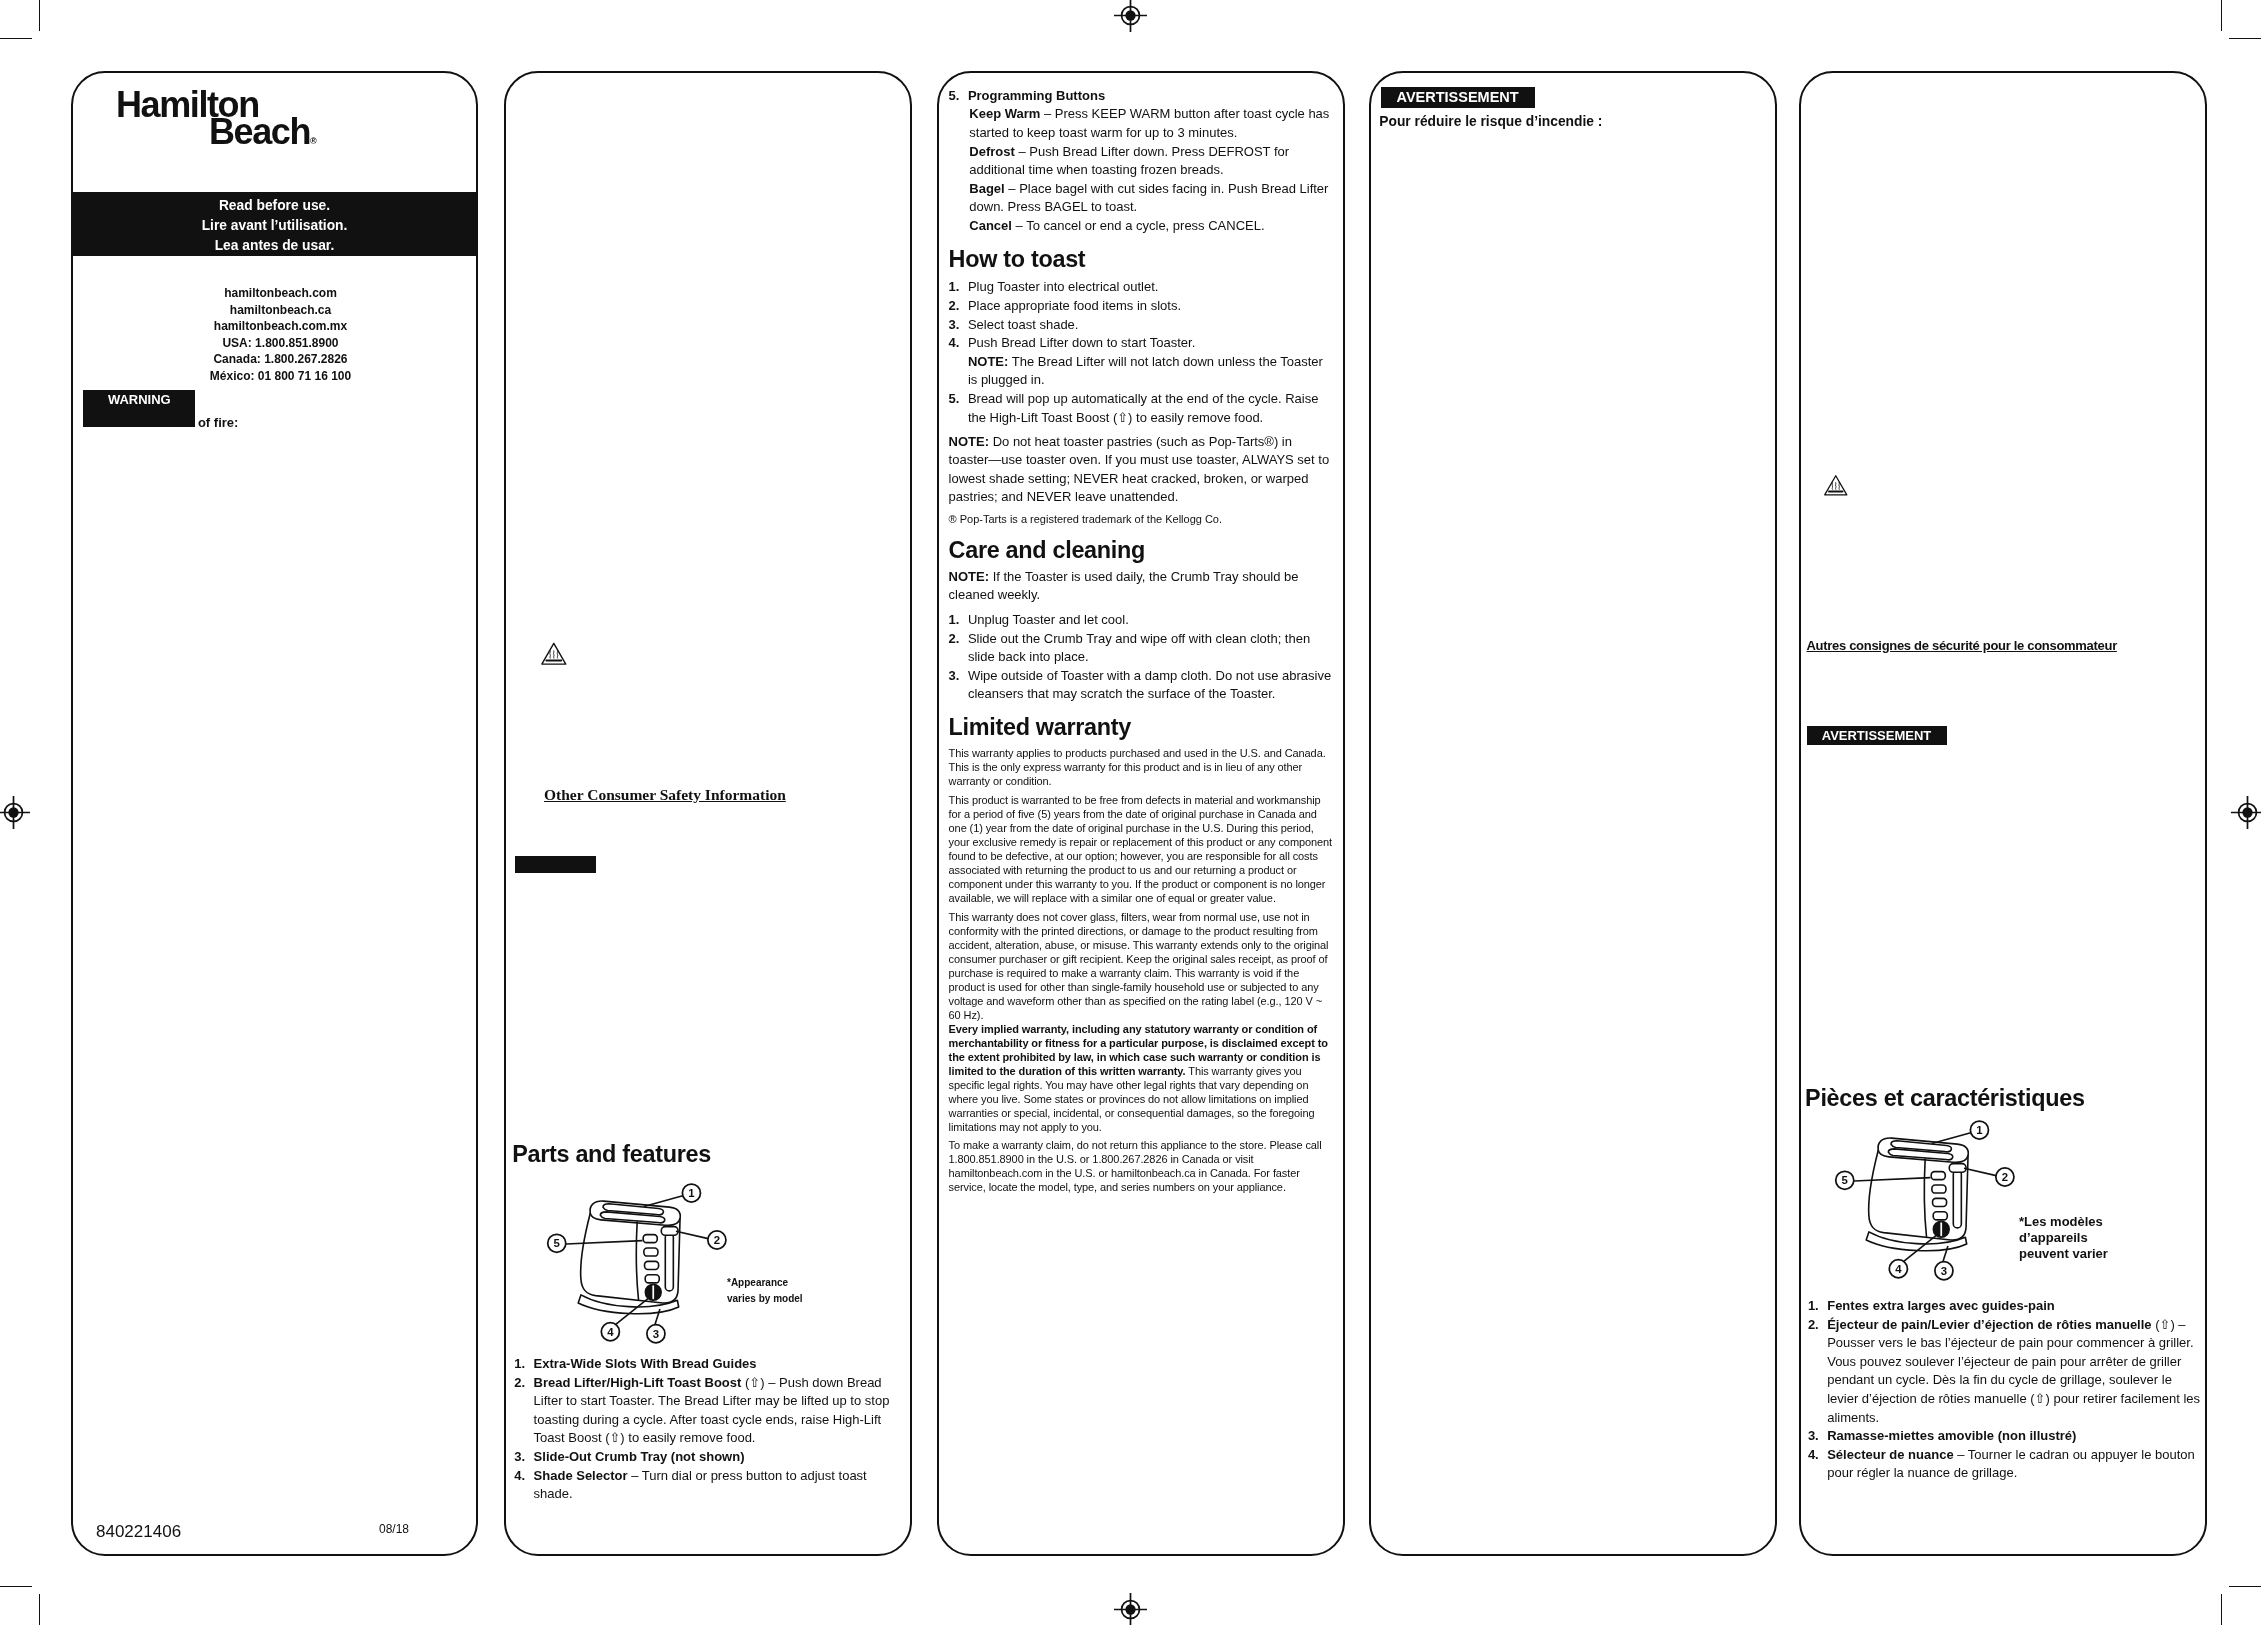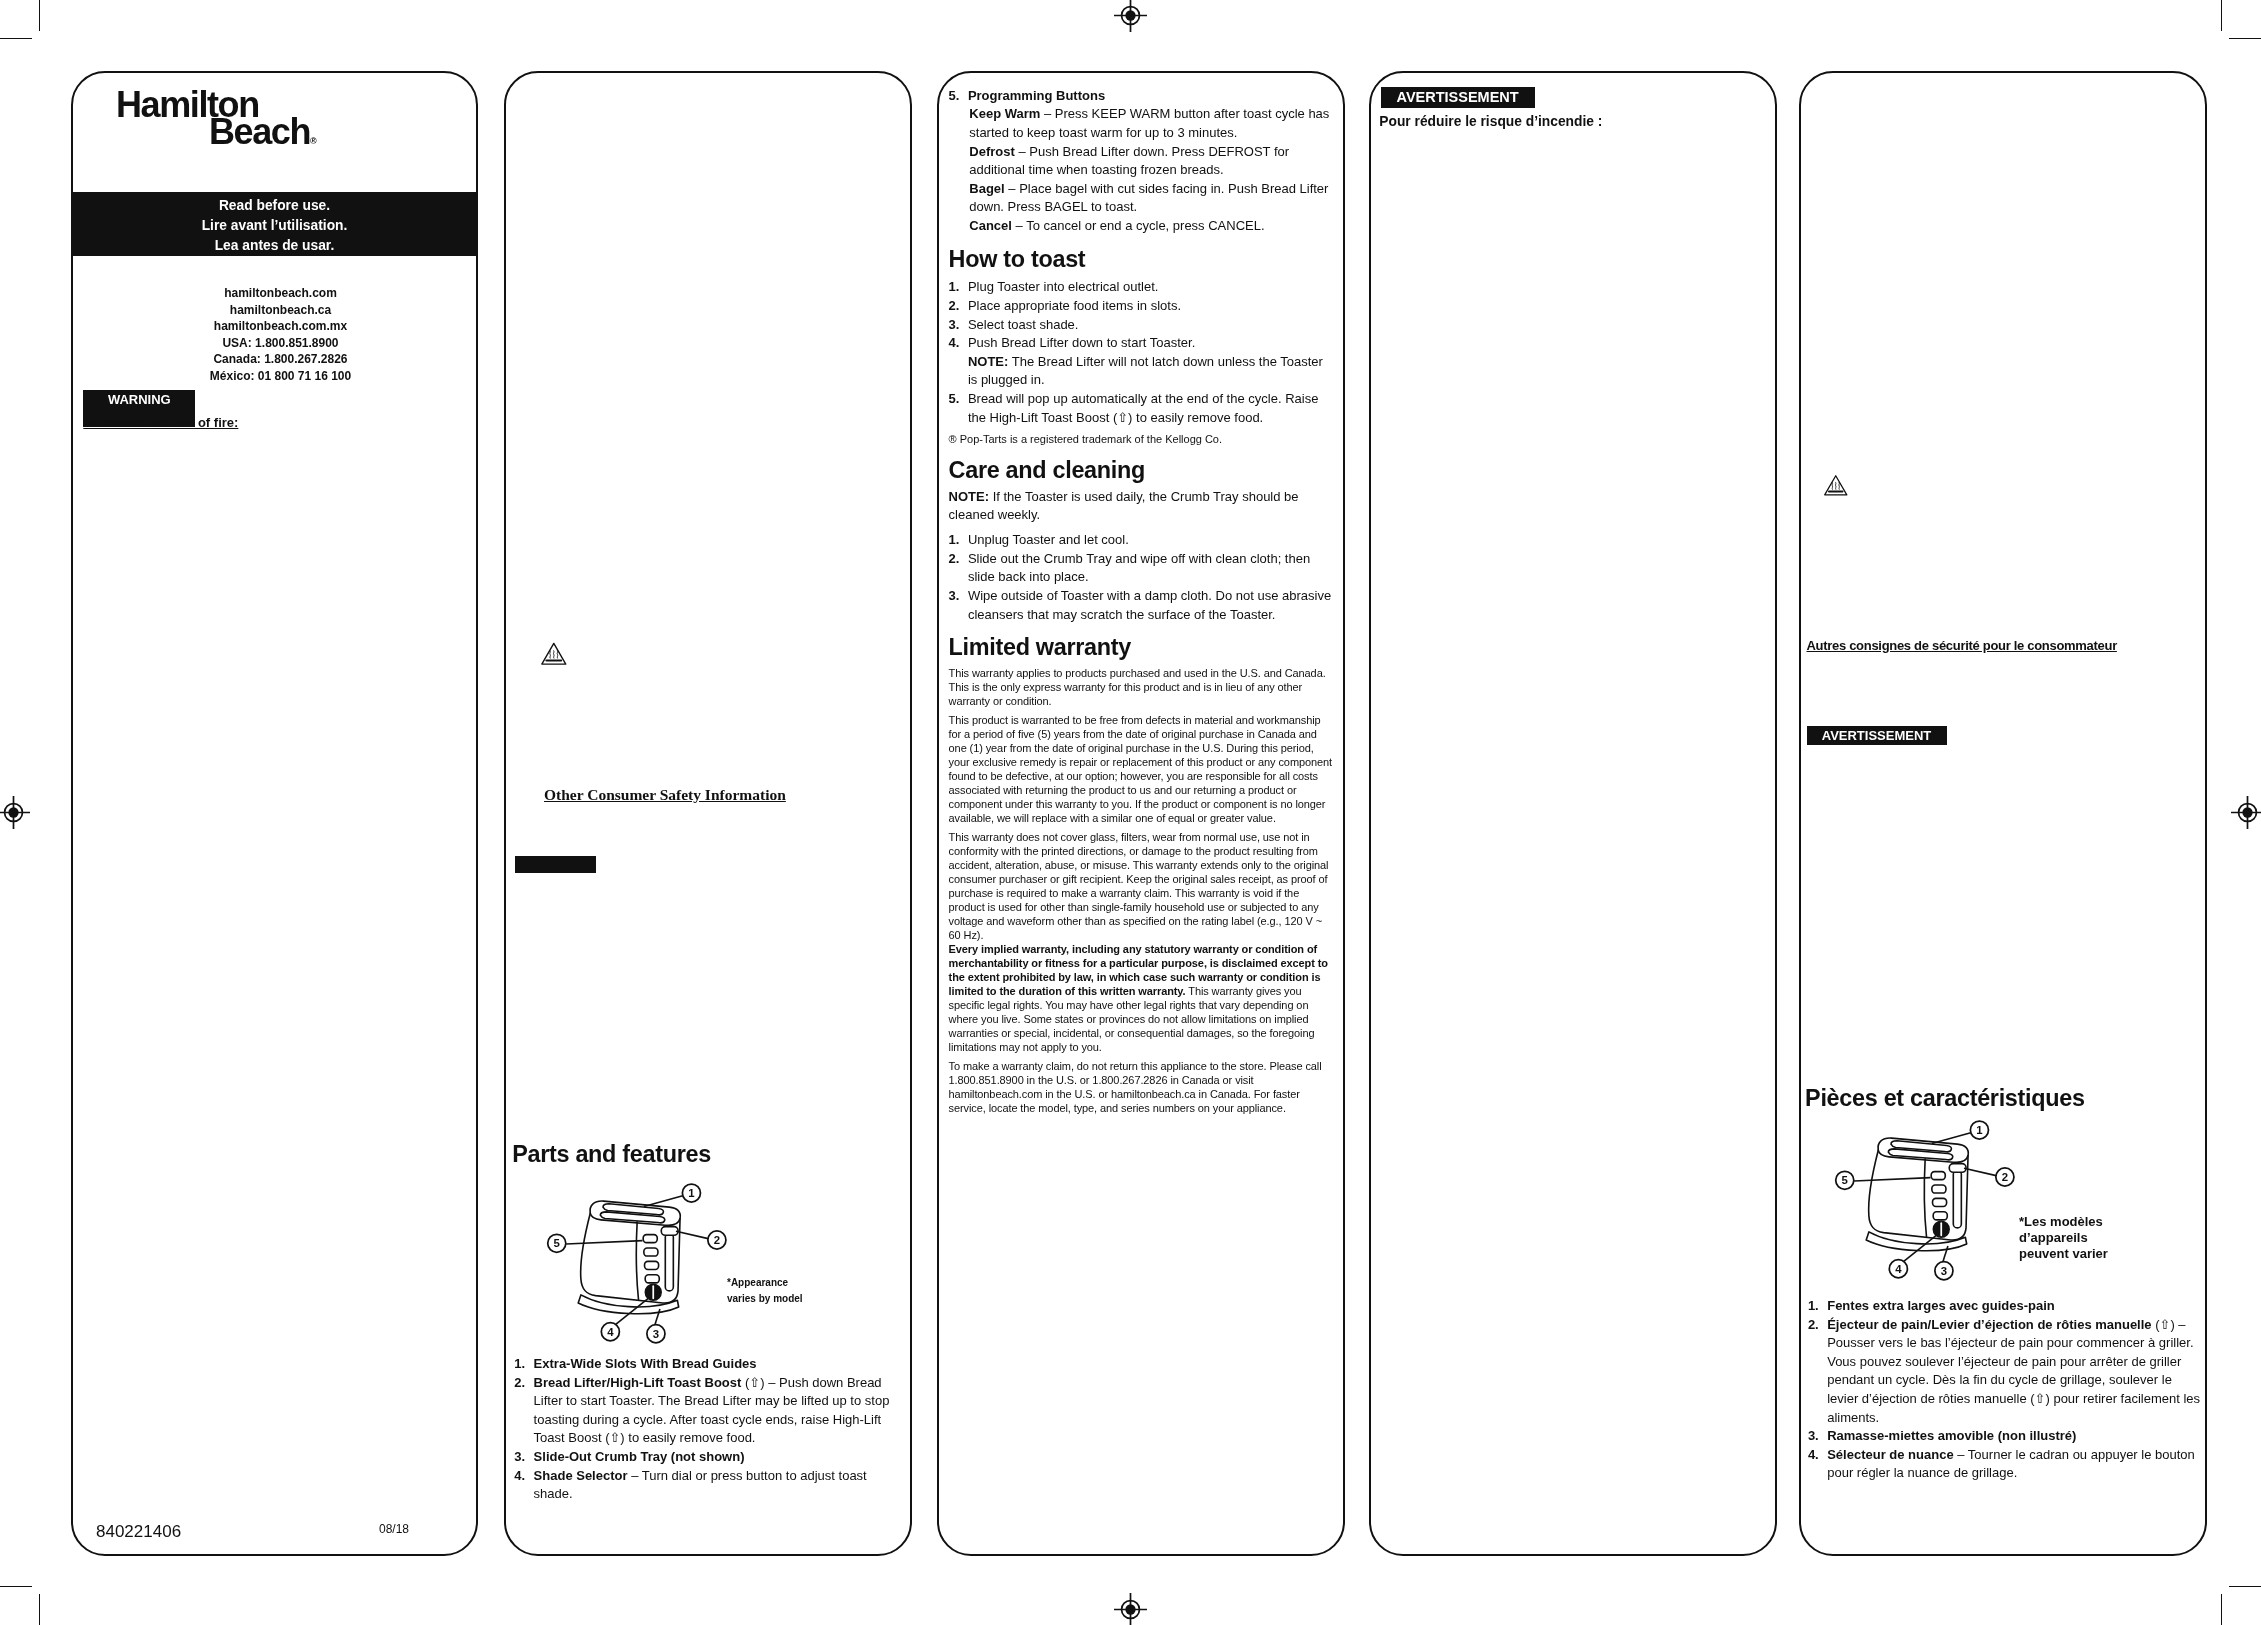--- a/index.html
+++ b/index.html
@@ -28,21 +28,21 @@
 
   
   .logo-l1 { position:absolute; left:43px; top:13.8px; font-size:36px; font-weight:bold; letter-spacing:-1.4px; line-height:1; }
   .logo-l2 { position:absolute; left:136px; top:41px; font-size:36px; font-weight:bold; letter-spacing:-1.4px; line-height:1; }
   .logo-reg { font-size:9px; font-weight:bold; letter-spacing:0; }
   .banner { position:absolute; left:0; right:0; top:119px; height:64px; background:#111; color:#fff; text-align:center; padding-top:4px; }
   .banner div { font-size:13.8px; font-weight:bold; line-height:20px; }
   .contacts { position:absolute; left:12px; right:0; top:212px; text-align:center; }
   .contacts div { font-size:12px; font-weight:bold; line-height:16.5px; }
   .warnbox1 { position:absolute; left:10.3px; top:317px; width:112px; height:37px; font-size:13px; line-height:19.3px; }
-  .warnlead1 { position:absolute; left:10.3px; top:342px; font-size:13px; font-weight:bold;text-decoration:underline; }
+  .warnlead1 { position:absolute; left:10.3px; top:342px; font-size:13px; font-weight:bold; }
   .foot-l { position:absolute; left:15px; top:1449px; font-size:17px;margin-left:8px; }
   .foot-r { position:absolute; left:306px; top:1449px; font-size:12px; }
 
   
   .hoticon { position:absolute; }
 
   
   .p2-head { position:absolute; left:38px; top:713px; font-size:15.5px; font-weight:bold; text-decoration:underline; white-space:nowrap;font-family:Liberation Serif, serif; }
   .p2-bar { position:absolute; left:9px; top:783px; width:81px; height:16.5px; background:#111; }
   .p2-title { position:absolute; left:6.2px; top:1068px; }
@@ -224,20 +224,21 @@
       <div class="h2 mt-sec">How to toast</div>
       <div style="margin-top:5.5px">
         <div class="li"><b class="num">1.</b><span>Plug Toaster into electrical outlet.</span></div>
         <div class="li"><b class="num">2.</b><span>Place appropriate food items in slots.</span></div>
         <div class="li"><b class="num">3.</b><span>Select toast shade.</span></div>
         <div class="li"><b class="num">4.</b><span>Push Bread Lifter down to start Toaster.</span>
           <div><b>NOTE:</b><span> The Bread Lifter will not latch down unless the Toaster is plugged in.</span></div>
         </div>
         <div class="li"><b class="num">5.</b><span>Bread will pop up automatically at the end of the cycle. Raise the High-Lift Toast Boost (⇧) to easily remove food.</span></div>
       </div>
+      <p class="body-t" style="margin-top:5.5px"><b>NOTE:</b><span> Do not heat toaster pastries (such as Pop-Tarts®) in toaster—use toaster oven. If you must use toaster, ALWAYS set to lowest shade setting; NEVER heat cracked, broken, or warped pastries; and NEVER leave unattended.</span></p>
       <p class="tm" style="margin-top:4.8px">® Pop-Tarts is a registered trademark of the Kellogg Co.</p>
 
       <div class="h2 mt-sec">Care and cleaning</div>
       <p class="body-t" style="margin-top:4.1px"><b>NOTE:</b><span> If the Toaster is used daily, the Crumb Tray should be cleaned weekly.</span></p>
       <div style="margin-top:6.2px">
         <div class="li"><b class="num">1.</b><span>Unplug Toaster and let cool.</span></div>
         <div class="li"><b class="num">2.</b><span>Slide out the Crumb Tray and wipe off with clean cloth; then slide back into place.</span></div>
         <div class="li"><b class="num">3.</b><span>Wipe outside of Toaster with a damp cloth. Do not use abrasive cleansers that may scratch the surface of the Toaster.</span></div>
       </div>
 

